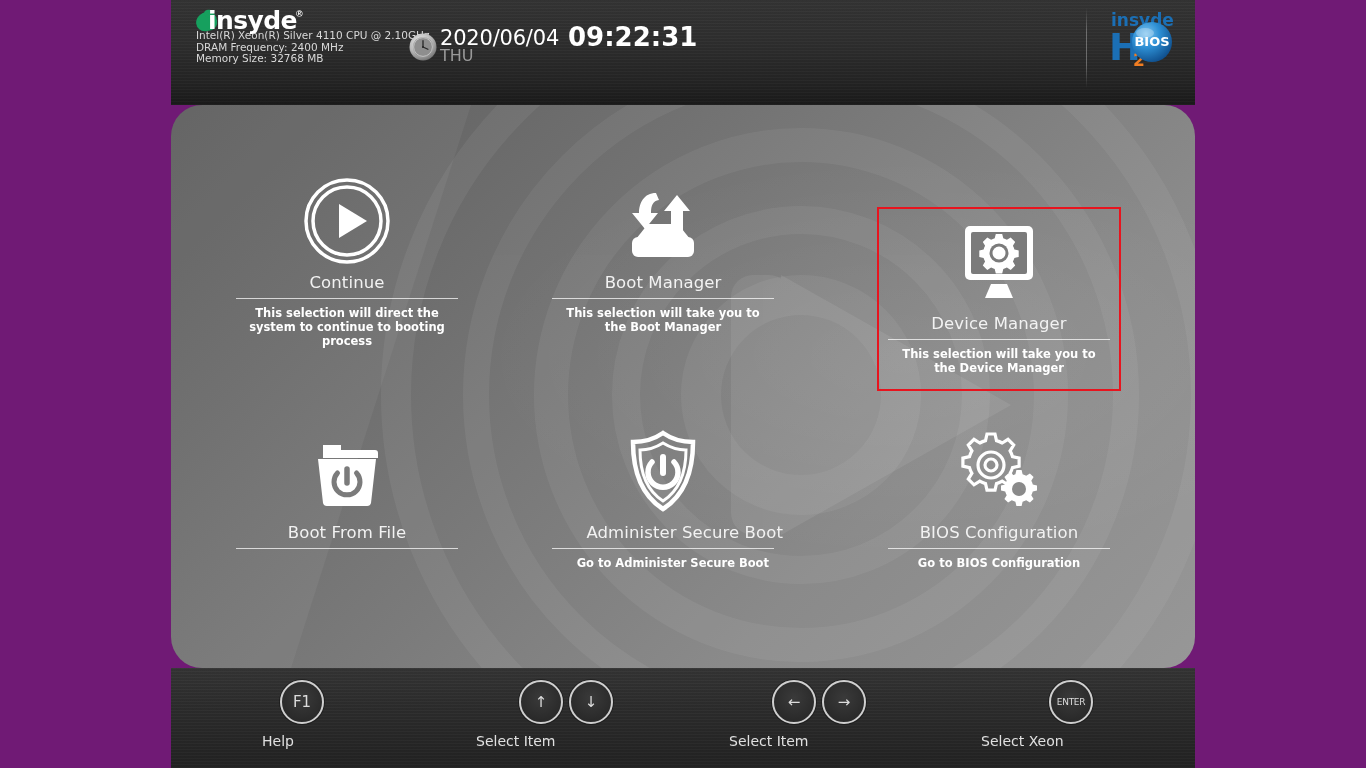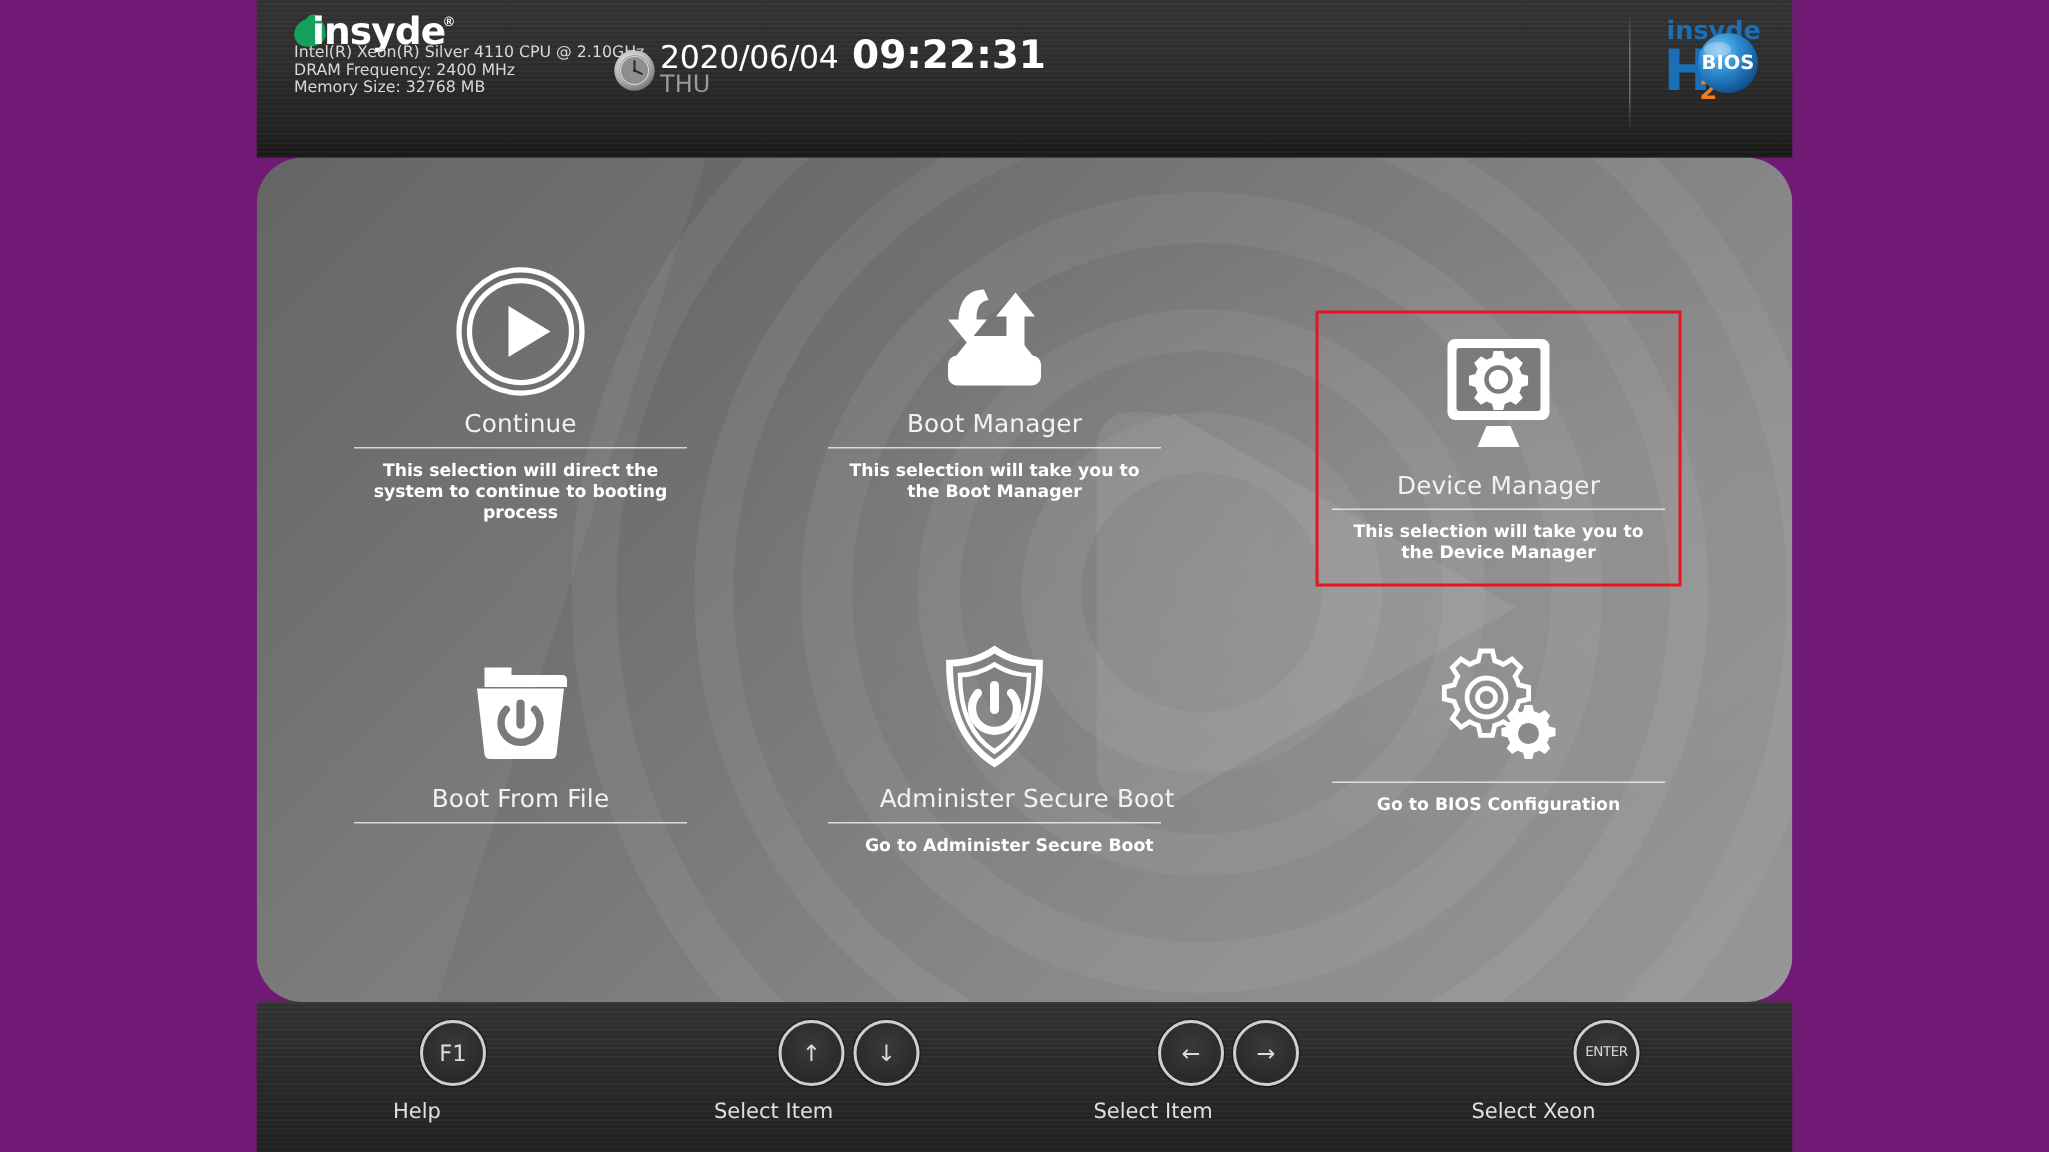--- a/index.html
+++ b/index.html
@@ -289,20 +289,21 @@
               <path fill="none" stroke="#ffffff" stroke-width="3.2" d="M-4,-31 h8 l1.5,6.6 a24,24 0 0 1 5.7,2.4 l5.8,-3.6 l5.7,5.7 l-3.6,5.8 a24,24 0 0 1 2.4,5.7 l6.6,1.5 v8 l-6.6,1.5 a24,24 0 0 1 -2.4,5.7 l3.6,5.8 l-5.7,5.7 l-5.8,-3.6 a24,24 0 0 1 -5.7,2.4 l-1.5,6.6 h-8 l-1.5,-6.6 a24,24 0 0 1 -5.7,-2.4 l-5.8,3.6 l-5.7,-5.7 l3.6,-5.8 a24,24 0 0 1 -2.4,-5.7 l-6.6,-1.5 v-8 l6.6,-1.5 a24,24 0 0 1 2.4,-5.7 l-3.6,-5.8 l5.7,-5.7 l5.8,3.6 a24,24 0 0 1 5.7,-2.4 z"></path>
               <circle cx="0" cy="0" r="13" fill="none" stroke="#ffffff" stroke-width="3.2"></circle>
               <circle cx="0" cy="0" r="6" fill="none" stroke="#ffffff" stroke-width="3.2"></circle>
             </g>
             <g transform="translate(68,62)">
               <path fill="#ffffff" d="M-2.6,-19 h5.2 l1,4.2 a15,15 0 0 1 3.6,1.5 l3.7,-2.3 l3.7,3.7 l-2.3,3.7 a15,15 0 0 1 1.5,3.6 l4.2,1 v5.2 l-4.2,1 a15,15 0 0 1 -1.5,3.6 l2.3,3.7 l-3.7,3.7 l-3.7,-2.3 a15,15 0 0 1 -3.6,1.5 l-1,4.2 h-5.2 l-1,-4.2 a15,15 0 0 1 -3.6,-1.5 l-3.7,2.3 l-3.7,-3.7 l2.3,-3.7 a15,15 0 0 1 -1.5,-3.6 l-4.2,-1 v-5.2 l4.2,-1 a15,15 0 0 1 1.5,-3.6 l-2.3,-3.7 l3.7,-3.7 l3.7,2.3 a15,15 0 0 1 3.6,-1.5 z"></path>
               <circle cx="0" cy="0" r="7" fill="#8a8a8a"></circle>
             </g>
           </svg>
         </div>
+        <div class="tile-title">BIOS Configuration</div>
         <div class="tile-rule"></div>
         <div class="tile-desc">Go to BIOS Configuration</div>
       </div>
     </div>
 
     <div id="footer">
 
       <div class="fgroup" style="left:91px;top:12px;width:80px;">
         <div class="fkeys">
           <div class="fcircle">

